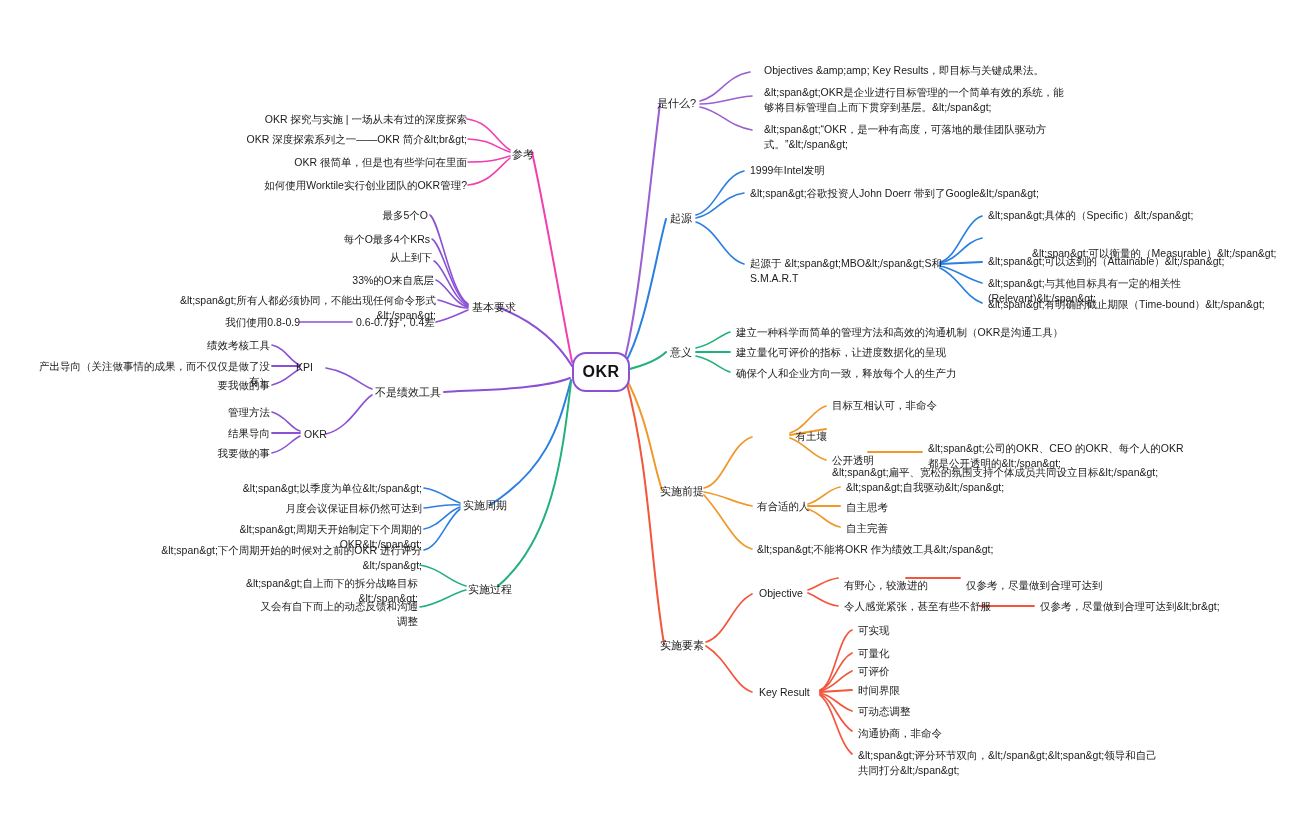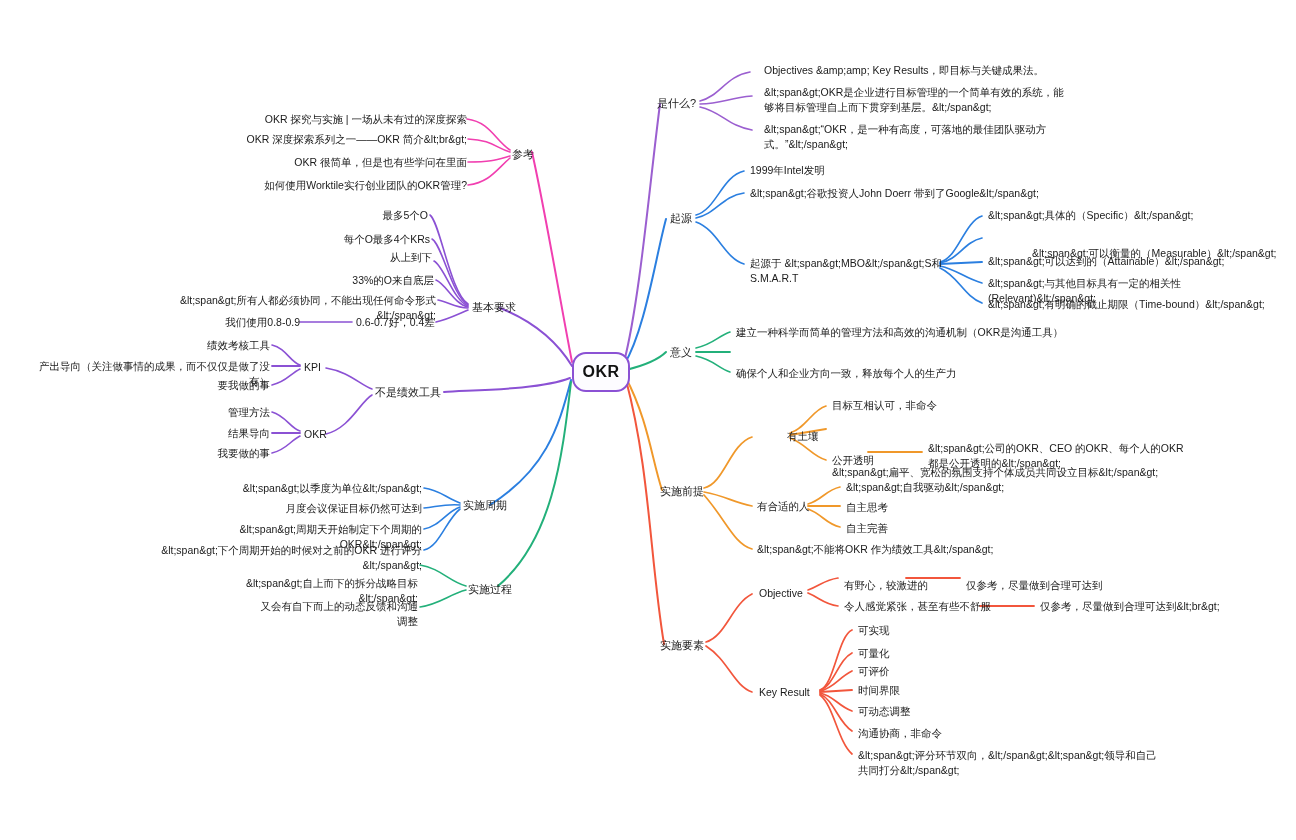--- a/index.html
+++ b/index.html
@@ -129,21 +129,21 @@
   <div class="node l lvl1" style="left:472px;top:300px;width:70px;">基本要求</div>
   <div class="node r" style="left:330px;top:208px;width:98px;">最多5个O</div>
   <div class="node r" style="left:310px;top:232px;width:120px;">每个O最多4个KRs</div>
   <div class="node r" style="left:342px;top:250px;width:90px;">从上到下</div>
   <div class="node r" style="left:320px;top:273px;width:114px;">33%的O来自底层</div>
   <div class="node r" style="left:165px;top:293px;width:271px;">&amp;lt;span&amp;gt;所有人都必须协同，不能出现任何命令形式&amp;lt;/span&amp;gt;</div>
   <div class="node r" style="left:200px;top:315px;width:100px;">我们使用0.8-0.9</div>
   <div class="node l" style="left:356px;top:315px;width:130px;">0.6-0.7好，0.4差</div>
 
   <div class="node l lvl1" style="left:375px;top:385px;width:90px;">不是绩效工具</div>
-  <div class="node l" style="left:304px;top:360px;width:40px;">KPI</div>
+  <div class="node l" style="left:296px;top:360px;width:40px;">KPI</div>
   <div class="node l" style="left:304px;top:427px;width:40px;">OKR</div>
   <div class="node r" style="left:160px;top:338px;width:110px;">绩效考核工具</div>
   <div class="node r" style="left:36px;top:359px;width:234px;">产出导向（关注做事情的成果，而不仅仅是做了没有）</div>
   <div class="node r" style="left:180px;top:378px;width:90px;">要我做的事</div>
   <div class="node r" style="left:180px;top:405px;width:90px;">管理方法</div>
   <div class="node r" style="left:180px;top:426px;width:90px;">结果导向</div>
   <div class="node r" style="left:180px;top:446px;width:90px;">我要做的事</div>
 
   <div class="node l lvl1" style="left:463px;top:498px;width:80px;">实施周期</div>
   <div class="node r" style="left:242px;top:481px;width:180px;">&amp;lt;span&amp;gt;以季度为单位&amp;lt;/span&amp;gt;</div>
@@ -165,24 +165,25 @@
   <div class="node l" style="left:750px;top:186px;width:330px;">&amp;lt;span&amp;gt;谷歌投资人John Doerr 带到了Google&amp;lt;/span&amp;gt;</div>
   <div class="node l" style="left:750px;top:256px;width:200px;">起源于 &amp;lt;span&amp;gt;MBO&amp;lt;/span&amp;gt;S和S.M.A.R.T</div>
   <div class="node l" style="left:988px;top:208px;width:290px;">&amp;lt;span&amp;gt;具体的（Specific）&amp;lt;/span&amp;gt;</div>
   <div class="node l" style="left:988px;top:246px;width:290px;margin-left:44px;">&amp;lt;span&amp;gt;可以衡量的（Measurable）&amp;lt;/span&amp;gt;</div>
   <div class="node l" style="left:988px;top:254px;width:290px;">&amp;lt;span&amp;gt;可以达到的（Attainable）&amp;lt;/span&amp;gt;</div>
   <div class="node l" style="left:988px;top:276px;width:300px;">&amp;lt;span&amp;gt;与其他目标具有一定的相关性(Relevant)&amp;lt;/span&amp;gt;</div>
   <div class="node l" style="left:988px;top:297px;width:300px;">&amp;lt;span&amp;gt;有明确的截止期限（Time-bound）&amp;lt;/span&amp;gt;</div>
 
   <div class="node r lvl1" style="left:640px;top:345px;width:52px;">意义</div>
   <div class="node l" style="left:736px;top:325px;width:330px;">建立一种科学而简单的管理方法和高效的沟通机制（OKR是沟通工具）</div>
+  <div class="node l" style="left:736px;top:345px;width:300px;">建立量化可评价的指标，让进度数据化的呈现</div>
   <div class="node l" style="left:736px;top:366px;width:300px;">确保个人和企业方向一致，释放每个人的生产力</div>
 
   <div class="node r lvl1" style="left:634px;top:484px;width:70px;">实施前提</div>
-  <div class="node l" style="left:787px;top:429px;width:70px;">有土壤</div>
+  <div class="node l" style="left:757px;top:429px;width:70px;text-align:right;">有土壤</div>
   <div class="node l" style="left:757px;top:499px;width:80px;">有合适的人</div>
   <div class="node l" style="left:757px;top:542px;width:300px;">&amp;lt;span&amp;gt;不能将OKR 作为绩效工具&amp;lt;/span&amp;gt;</div>
   <div class="node l" style="left:832px;top:398px;width:220px;">目标互相认可，非命令</div>
   <div class="node l" style="left:832px;top:421px;width:340px;margin-top:44px;">&amp;lt;span&amp;gt;扁平、宽松的氛围支持个体成员共同设立目标&amp;lt;/span&amp;gt;</div>
   <div class="node l" style="left:832px;top:453px;width:70px;">公开透明</div>
   <div class="node l" style="left:928px;top:441px;width:262px;">&amp;lt;span&amp;gt;公司的OKR、CEO 的OKR、每个人的OKR 都是公开透明的&amp;lt;/span&amp;gt;</div>
   <div class="node l" style="left:846px;top:480px;width:250px;">&amp;lt;span&amp;gt;自我驱动&amp;lt;/span&amp;gt;</div>
   <div class="node l" style="left:846px;top:500px;width:120px;">自主思考</div>
   <div class="node l" style="left:846px;top:521px;width:120px;">自主完善</div>
 

